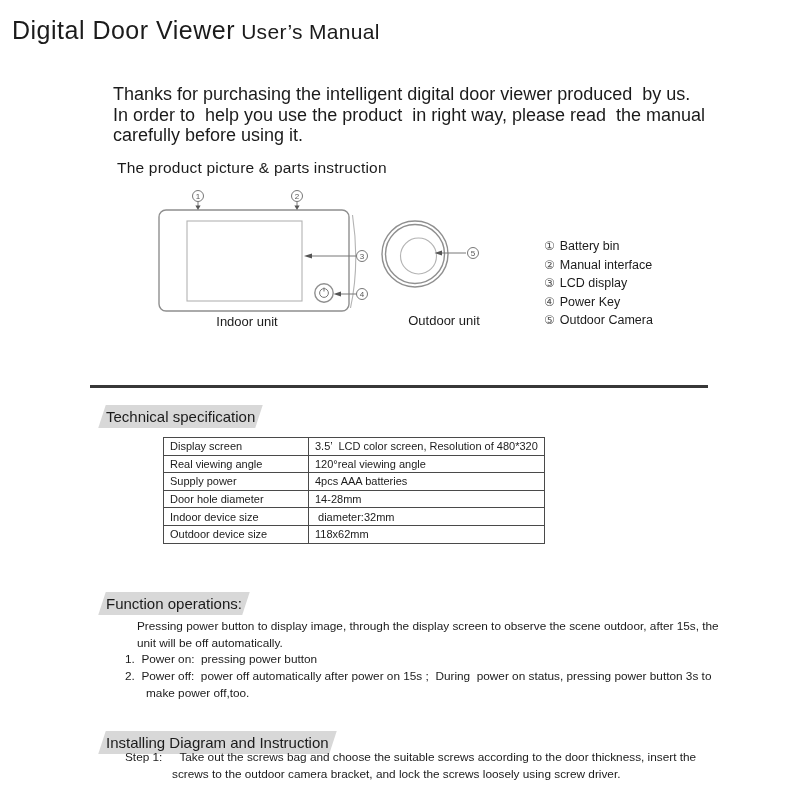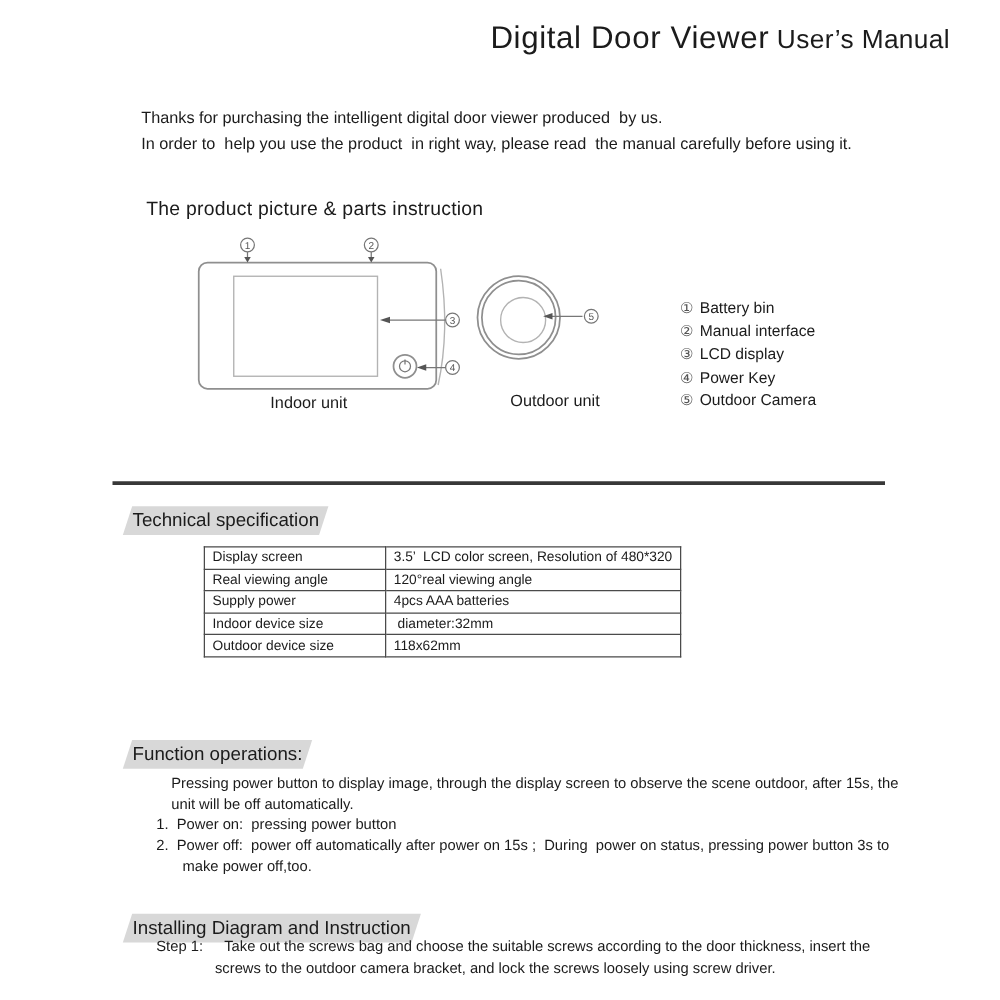--- a/index.html
+++ b/index.html
@@ -13,26 +13,26 @@
   html,body{background:#ffffff;}
   body{
     width:800px;height:800px;position:relative;overflow:hidden;
     font-family:"Liberation Sans","DejaVu Sans",sans-serif;
     color:var(--text);
   }
   .abs{position:absolute;}
   .pre{white-space:pre-wrap;}
 
   
-  .title-wrap{left:0;top:16px;width:760px;text-align:right;}
+  .title-wrap{left:12px;top:16px;width:760px;text-align:left;}
   .title-main{font-size:25px;letter-spacing:.5px;}
   .title-sub{font-size:21px;letter-spacing:.3px;}
 
   
-  .intro{left:113px;top:84px;width:640px;font-size:13px;line-height:20.5px;}
+  .intro{left:113px;top:84px;width:640px;font-size:18px;line-height:20.5px;}
 
   
   .parts-heading{left:117px;top:159px;font-size:15.5px;letter-spacing:.2px;}
   .unit-label{font-size:13px;transform:translateX(-50%);white-space:nowrap;}
   .parts-list{left:544px;top:237px;font-size:12.5px;line-height:18.6px;}
   .parts-list .pnum{color:#555;margin-right:5px;font-size:12px;}
 
   
   .sk{stroke:var(--sketch_line);fill:none;stroke-width:1.4px;}
   .sk-thin{stroke:#b3b3b3;fill:none;stroke-width:1.1px;}
@@ -149,20 +149,24 @@
       </tr>
     <tr>
         <td class="c1">Real viewing angle</td>
         <td class="c2">120°real viewing angle</td>
       </tr>
     <tr>
         <td class="c1">Supply power</td>
         <td class="c2">4pcs AAA batteries</td>
       </tr>
     <tr>
+        <td class="c1">Door hole diameter</td>
+        <td class="c2">14-28mm</td>
+      </tr>
+    <tr>
         <td class="c1">Indoor device size</td>
         <td class="c2"> diameter:32mm</td>
       </tr>
     <tr>
         <td class="c1">Outdoor device size</td>
         <td class="c2">118x62mm</td>
       </tr>
   </tbody>
 </table>
 

